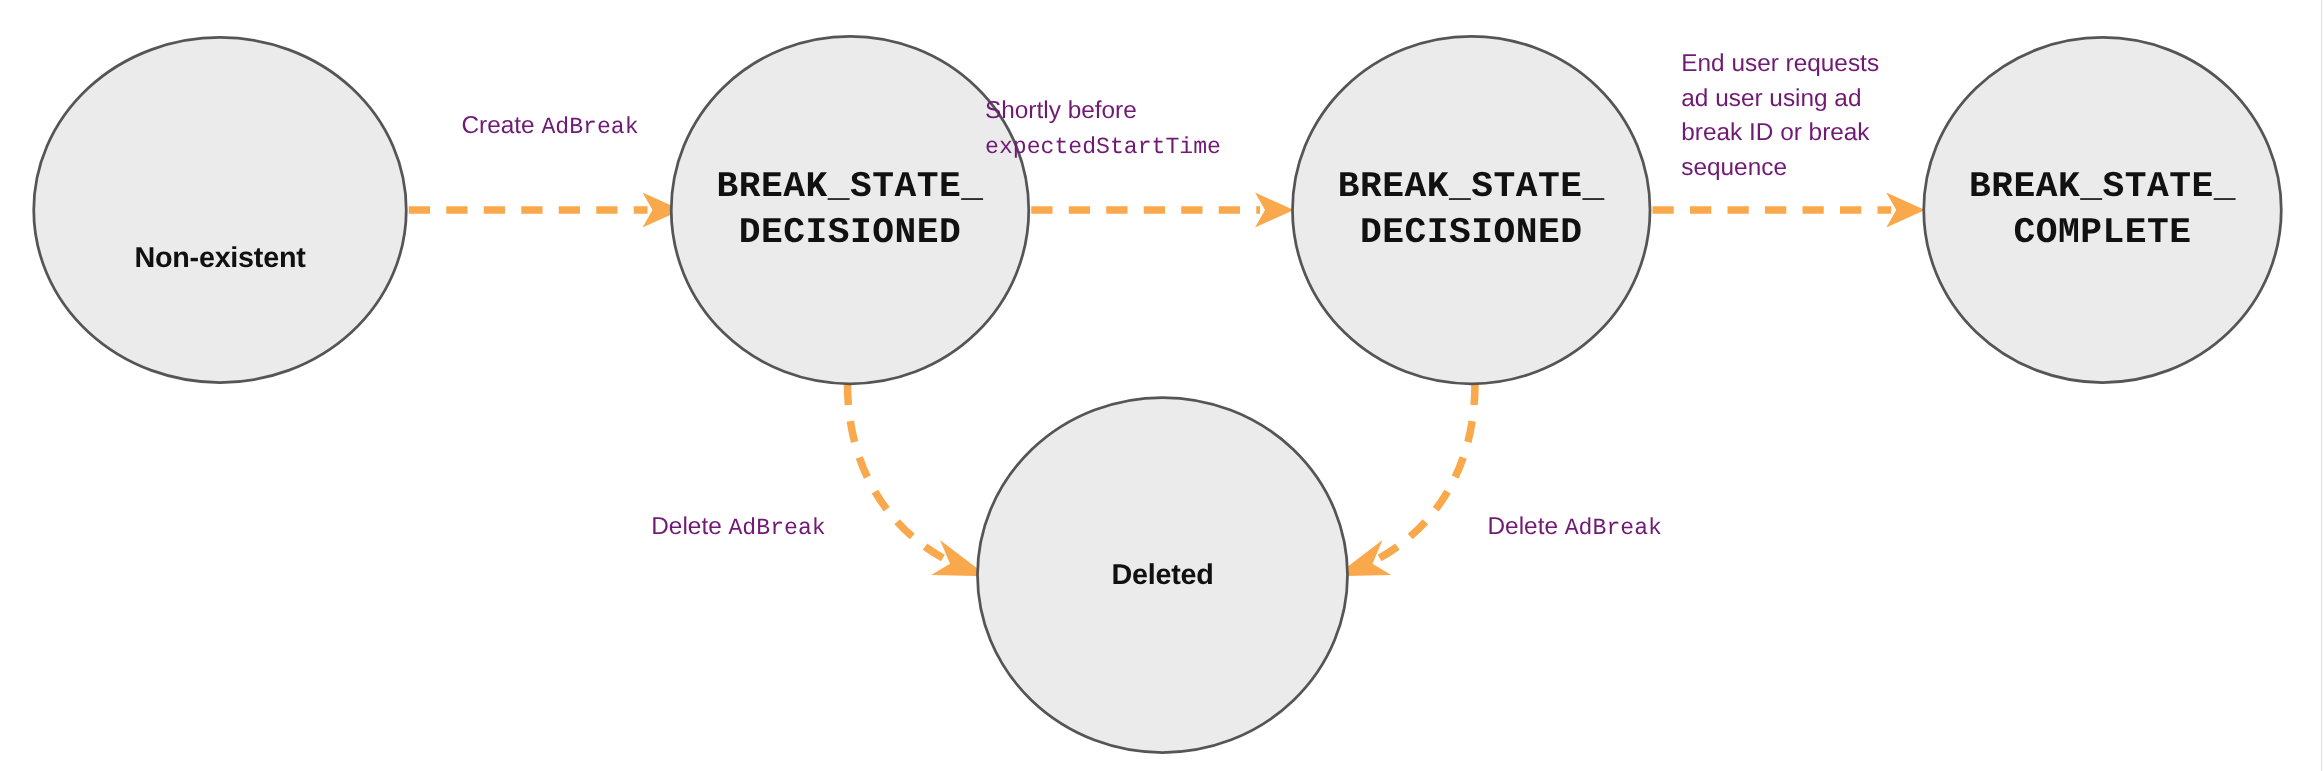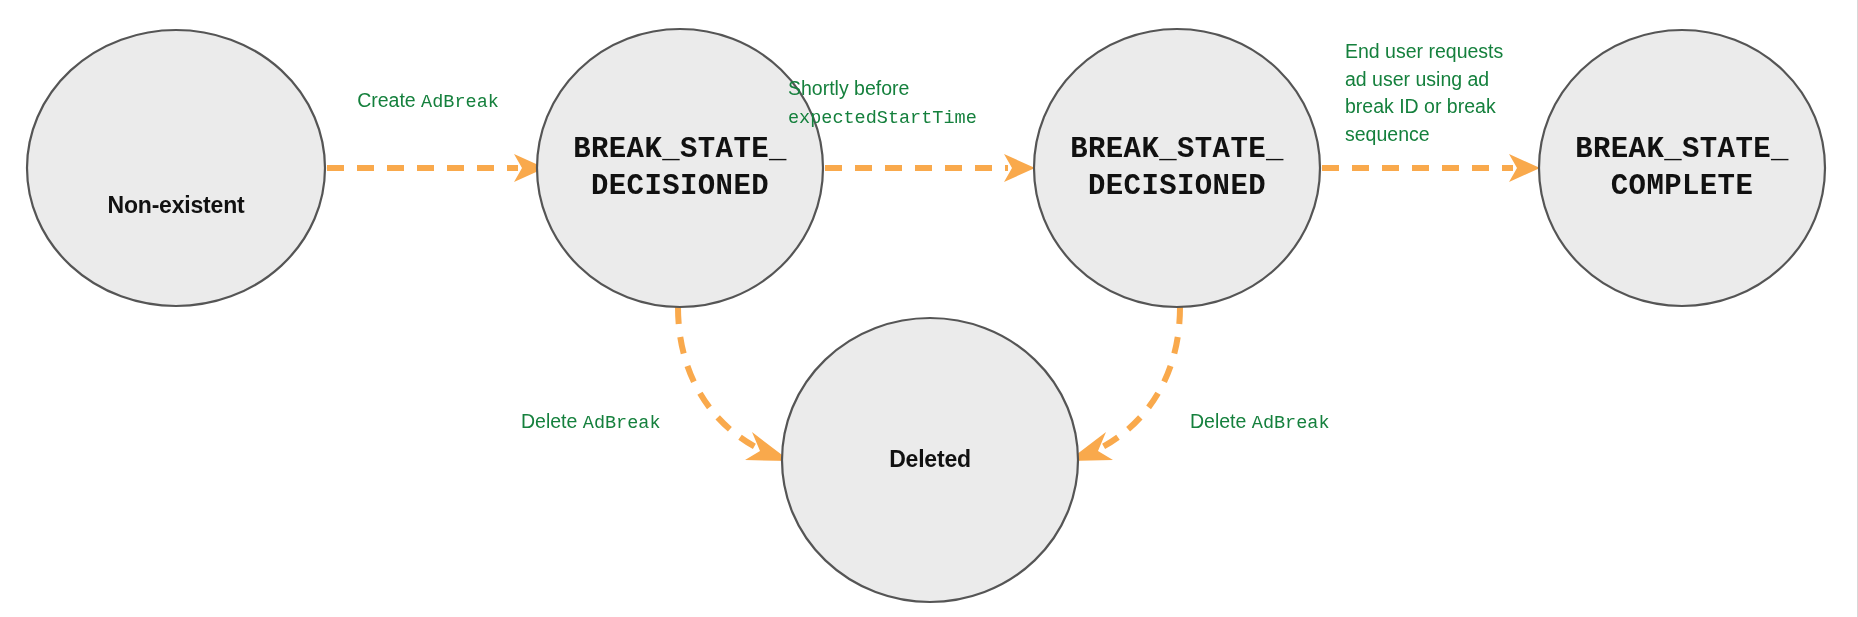--- a/index.html
+++ b/index.html
@@ -60,36 +60,36 @@
     letter-spacing: -0.2px;
   }
   .node-label.mono {
     font-family: "Liberation Mono", monospace;
     font-weight: bold;
     font-size: 29px;
     letter-spacing: 0.4px;
   }
   .edge-label {
     position: absolute;
-    color: #15803d;
+    color: #701a75;
     font-size: 19.5px;
     line-height: 1.42;
     white-space: pre;
     pointer-events: none;
   }
   .edge-label .sans {
     font-family: "Liberation Sans", sans-serif;
     font-weight: normal;
   }
   .edge-label .mono {
     font-family: "Liberation Mono", monospace;
     font-weight: normal;
     font-size: 18.5px;
   }
-  .edge-label.center { text-align: center; transform: translate(-50%, 0); }
+  .edge-label.center { text-align: center; transform: translate(-50%, 0); margin-left: 12px; }
   .edge-label.left   { text-align: left; }
   .page-edge-rule {
     position: absolute;
     top: 0;
     right: 0;
     width: 1px;
     height: 617px;
     background: #d8d8d8;
   }
 </style>

